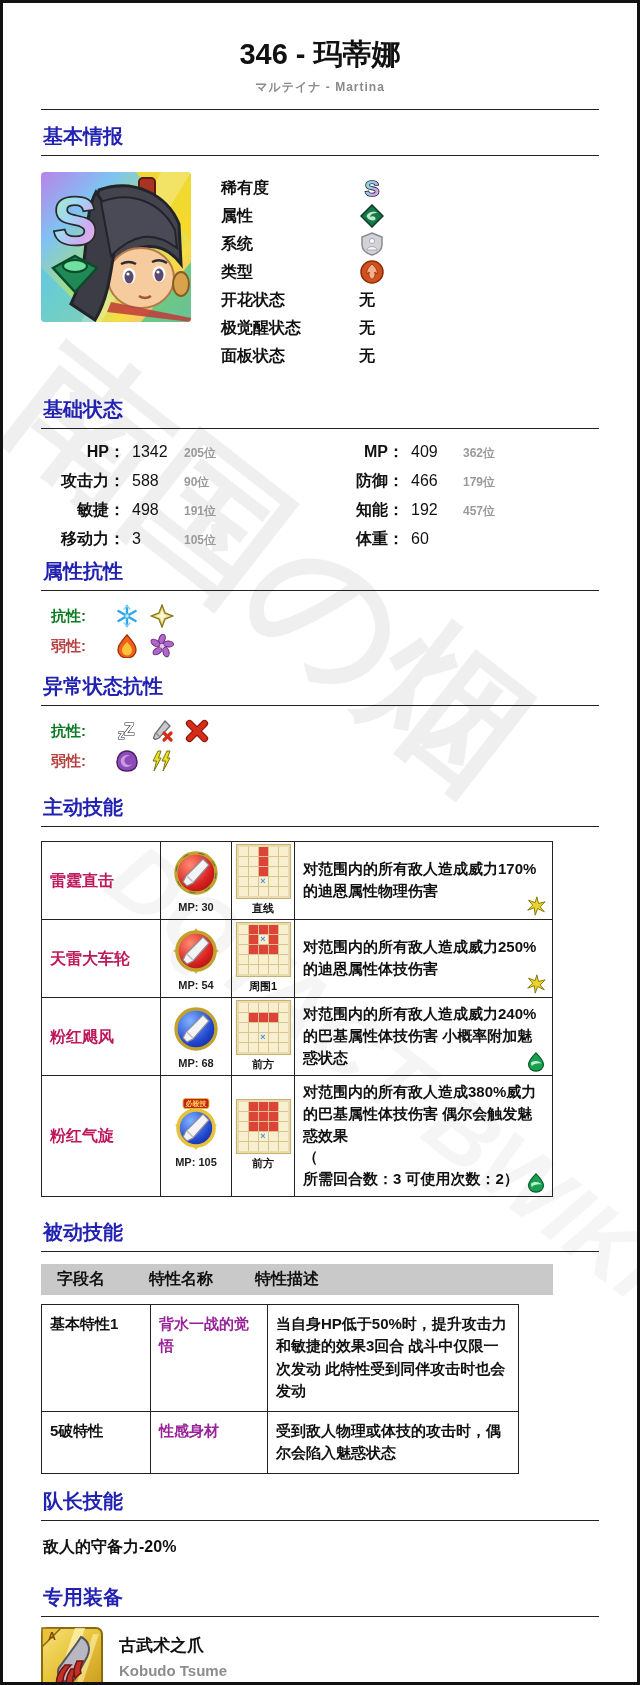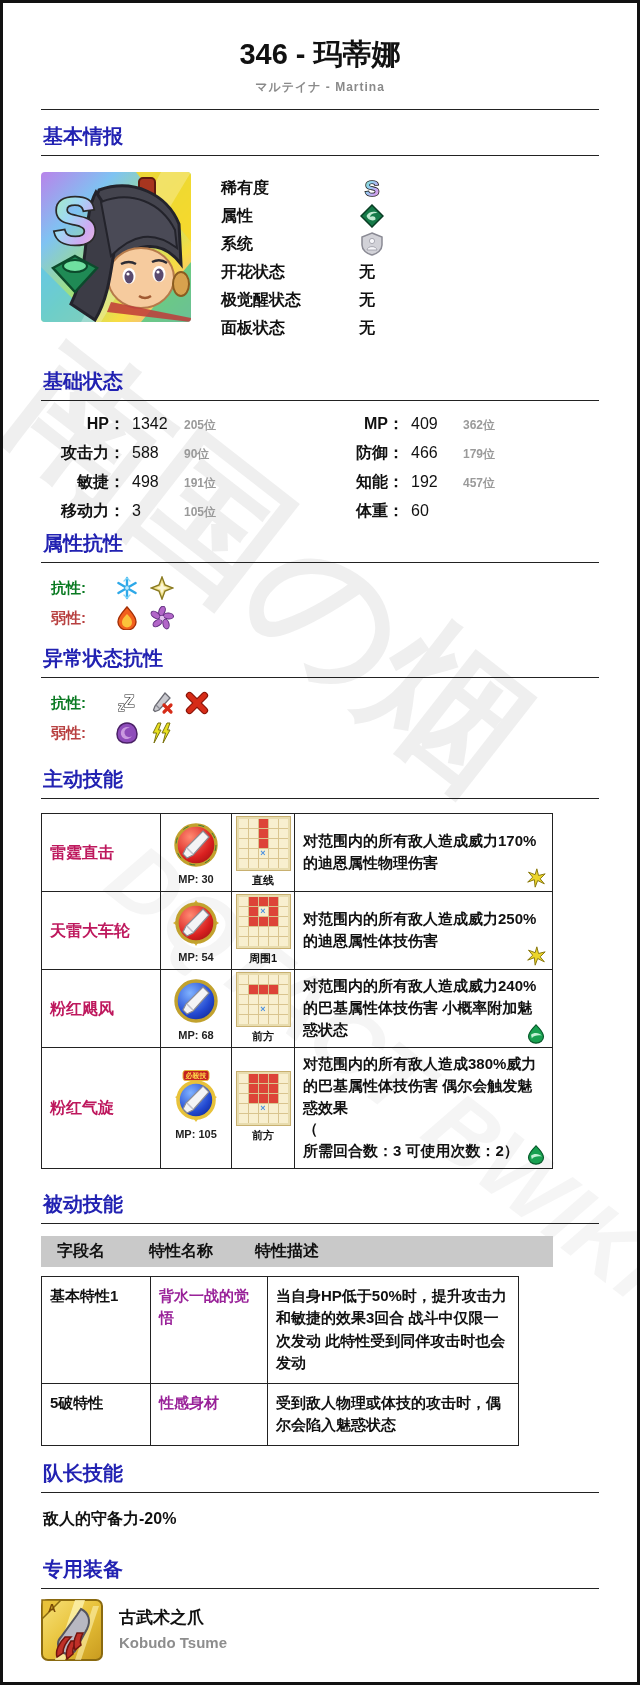--- a/index.html
+++ b/index.html
@@ -172,20 +172,29 @@
           <span class="info-label">系统</span>
           <span class="info-icon">
             <svg class="ric" viewBox="0 0 24 24">
                 <path d="M12 1 L22 5 L22 13 C22 18 17 22 12 23 C7 22 2 18 2 13 L2 5 Z" fill="#d2d2d8" stroke="#8a8a94" stroke-width="1.5"></path>
               <circle cx="12" cy="9" r="2.6" fill="#f7f7fa" stroke="#9a9aa4" stroke-width="0.8"></circle>
               <path d="M7 18 C7.5 13.5 16.5 13.5 17 18 Z" fill="#f7f7fa" stroke="#9a9aa4" stroke-width="0.8"></path>
               </svg>
           </span>
         </div>
         <div class="info-row">
+          <span class="info-label">类型</span>
+          <span class="info-icon">
+            <svg class="ric" viewBox="0 0 24 24">
+                <circle cx="12" cy="12" r="11" fill="#d4501e" stroke="#8c2f08" stroke-width="1.5"></circle>
+              <path d="M12 4 C15 7 18 10 17 14 C16.5 12.5 15 12 14.5 12.5 C16 15 14 18 12 19.5 C10 18 8 15 9.5 12.5 C9 12 7.5 12.5 7 14 C6 10 9 7 12 4 Z" fill="#f2b08e" stroke="#8c2f08" stroke-width="0.8"></path>
+              </svg>
+          </span>
+        </div>
+        <div class="info-row">
           <span class="info-label">开花状态</span>
           <span class="info-val">无</span>
         </div>
         <div class="info-row">
           <span class="info-label">极觉醒状态</span>
           <span class="info-val">无</span>
         </div>
         <div class="info-row">
           <span class="info-label">面板状态</span>
           <span class="info-val">无</span>

